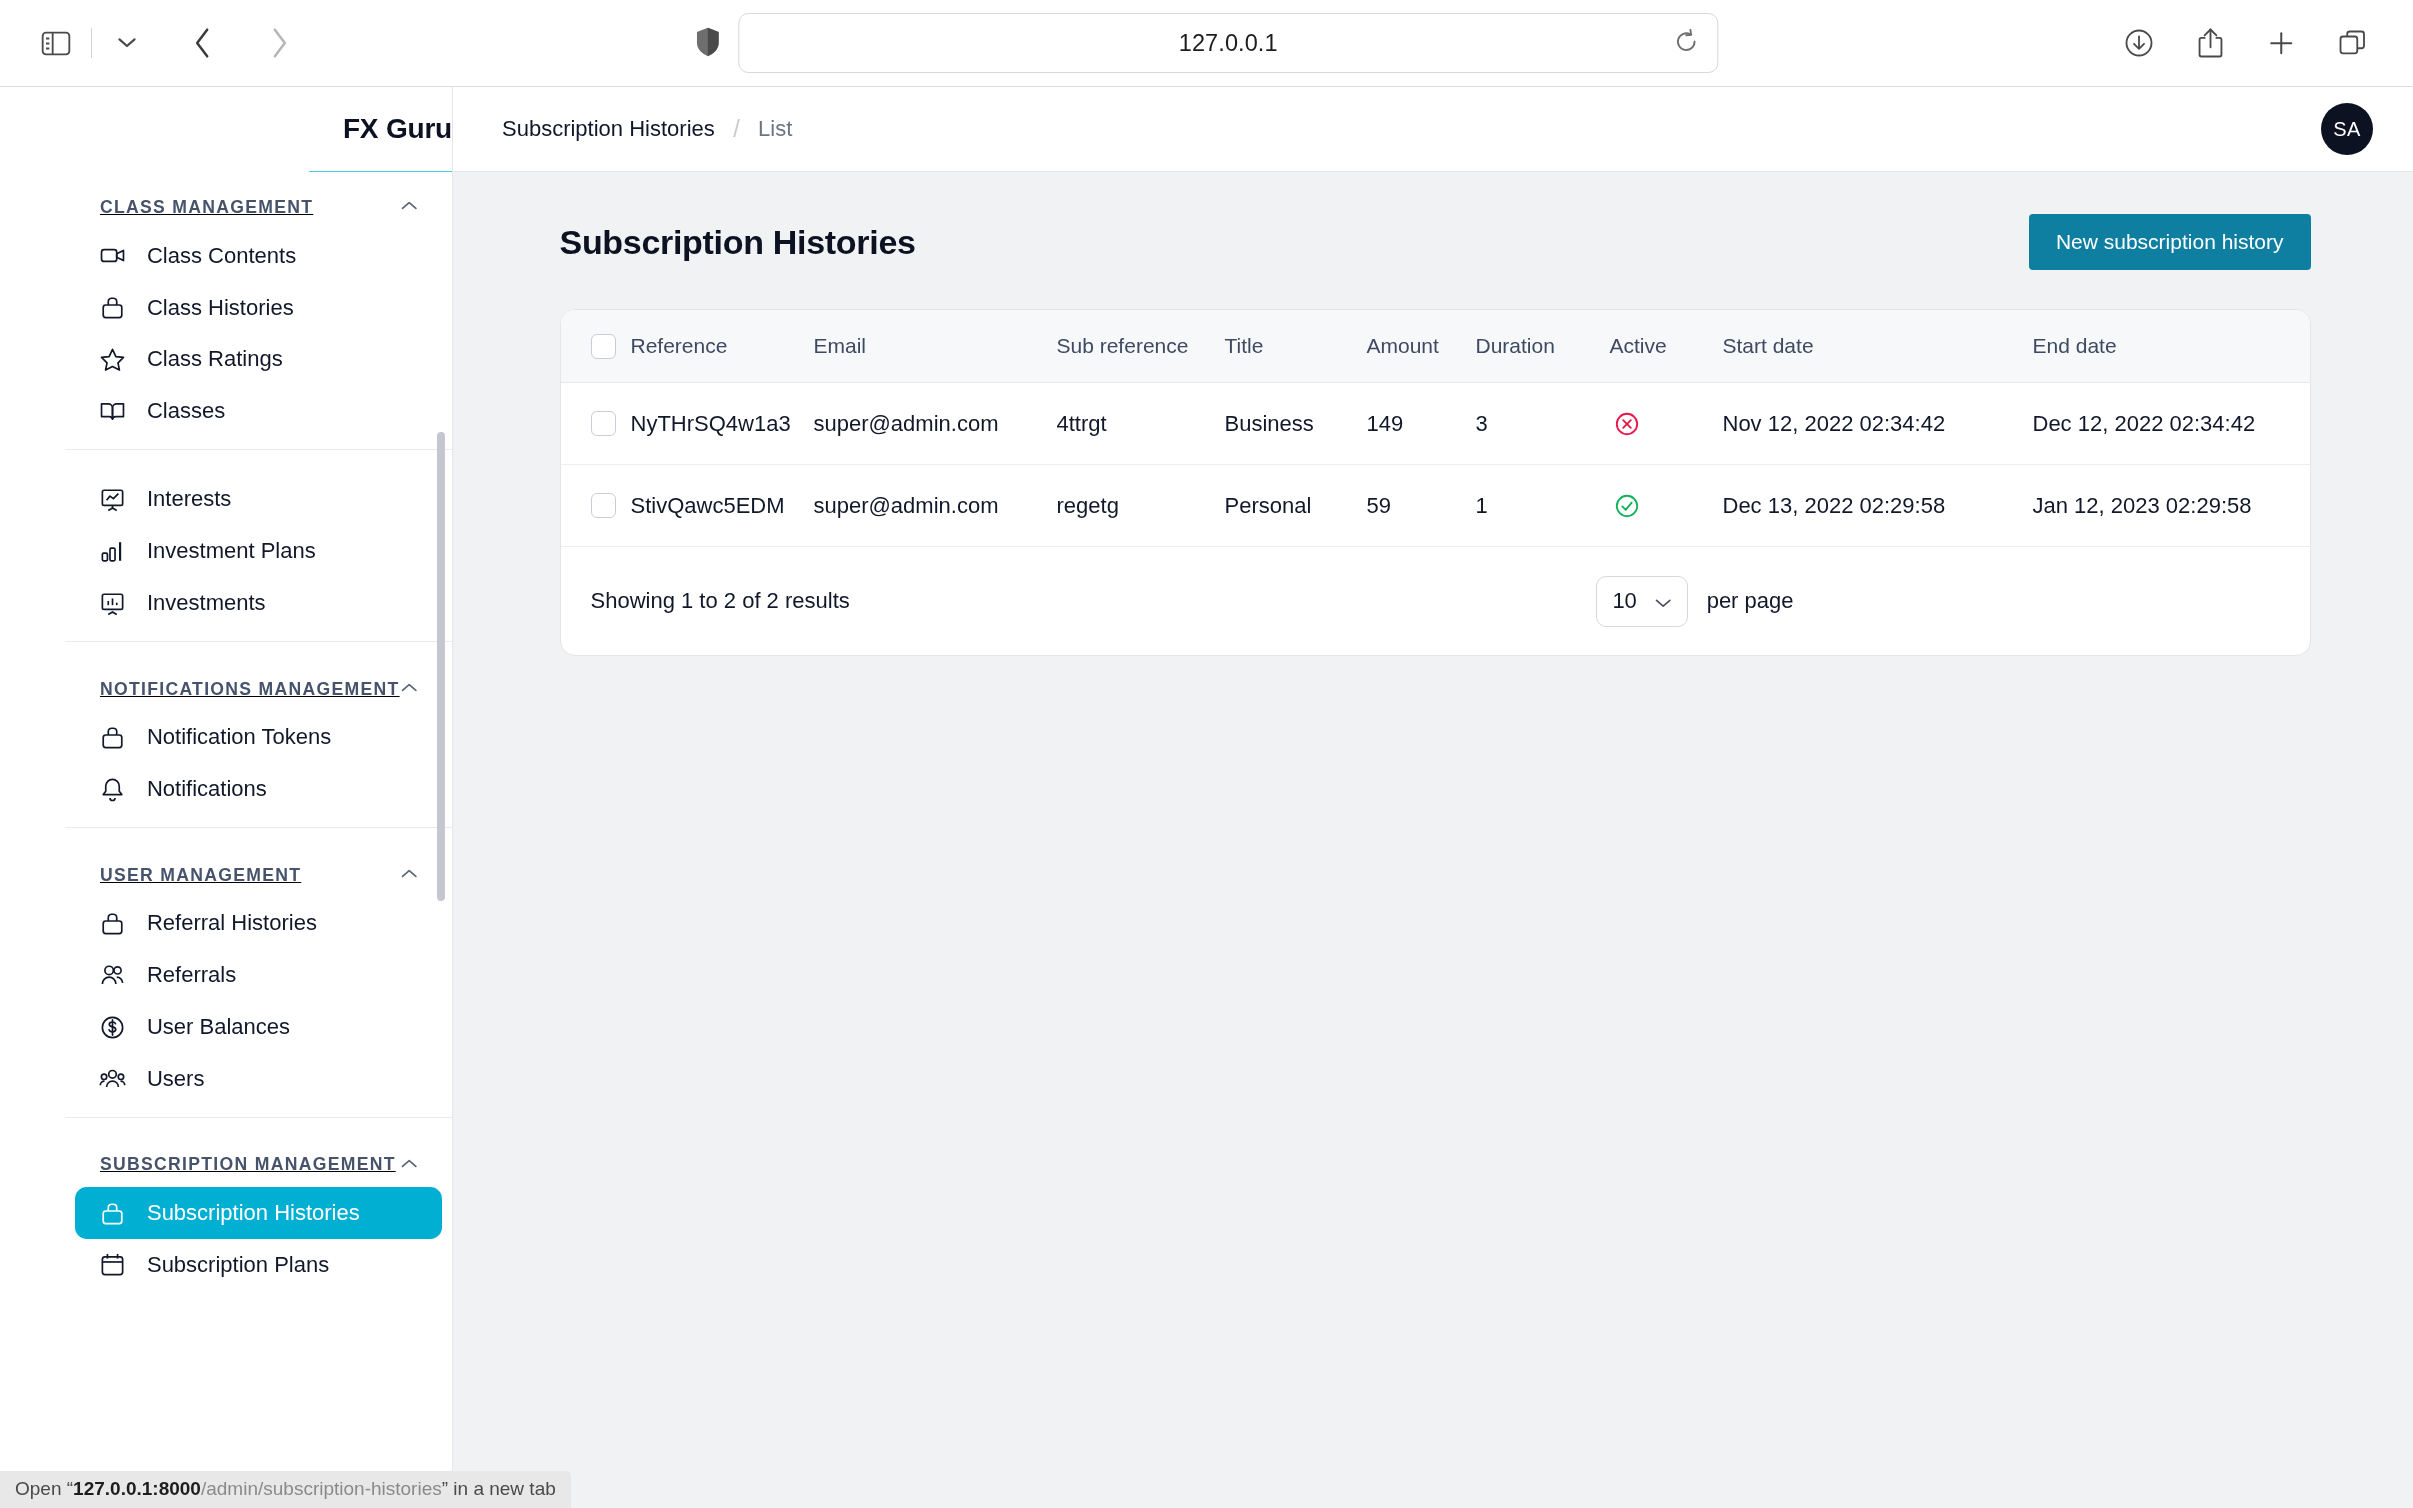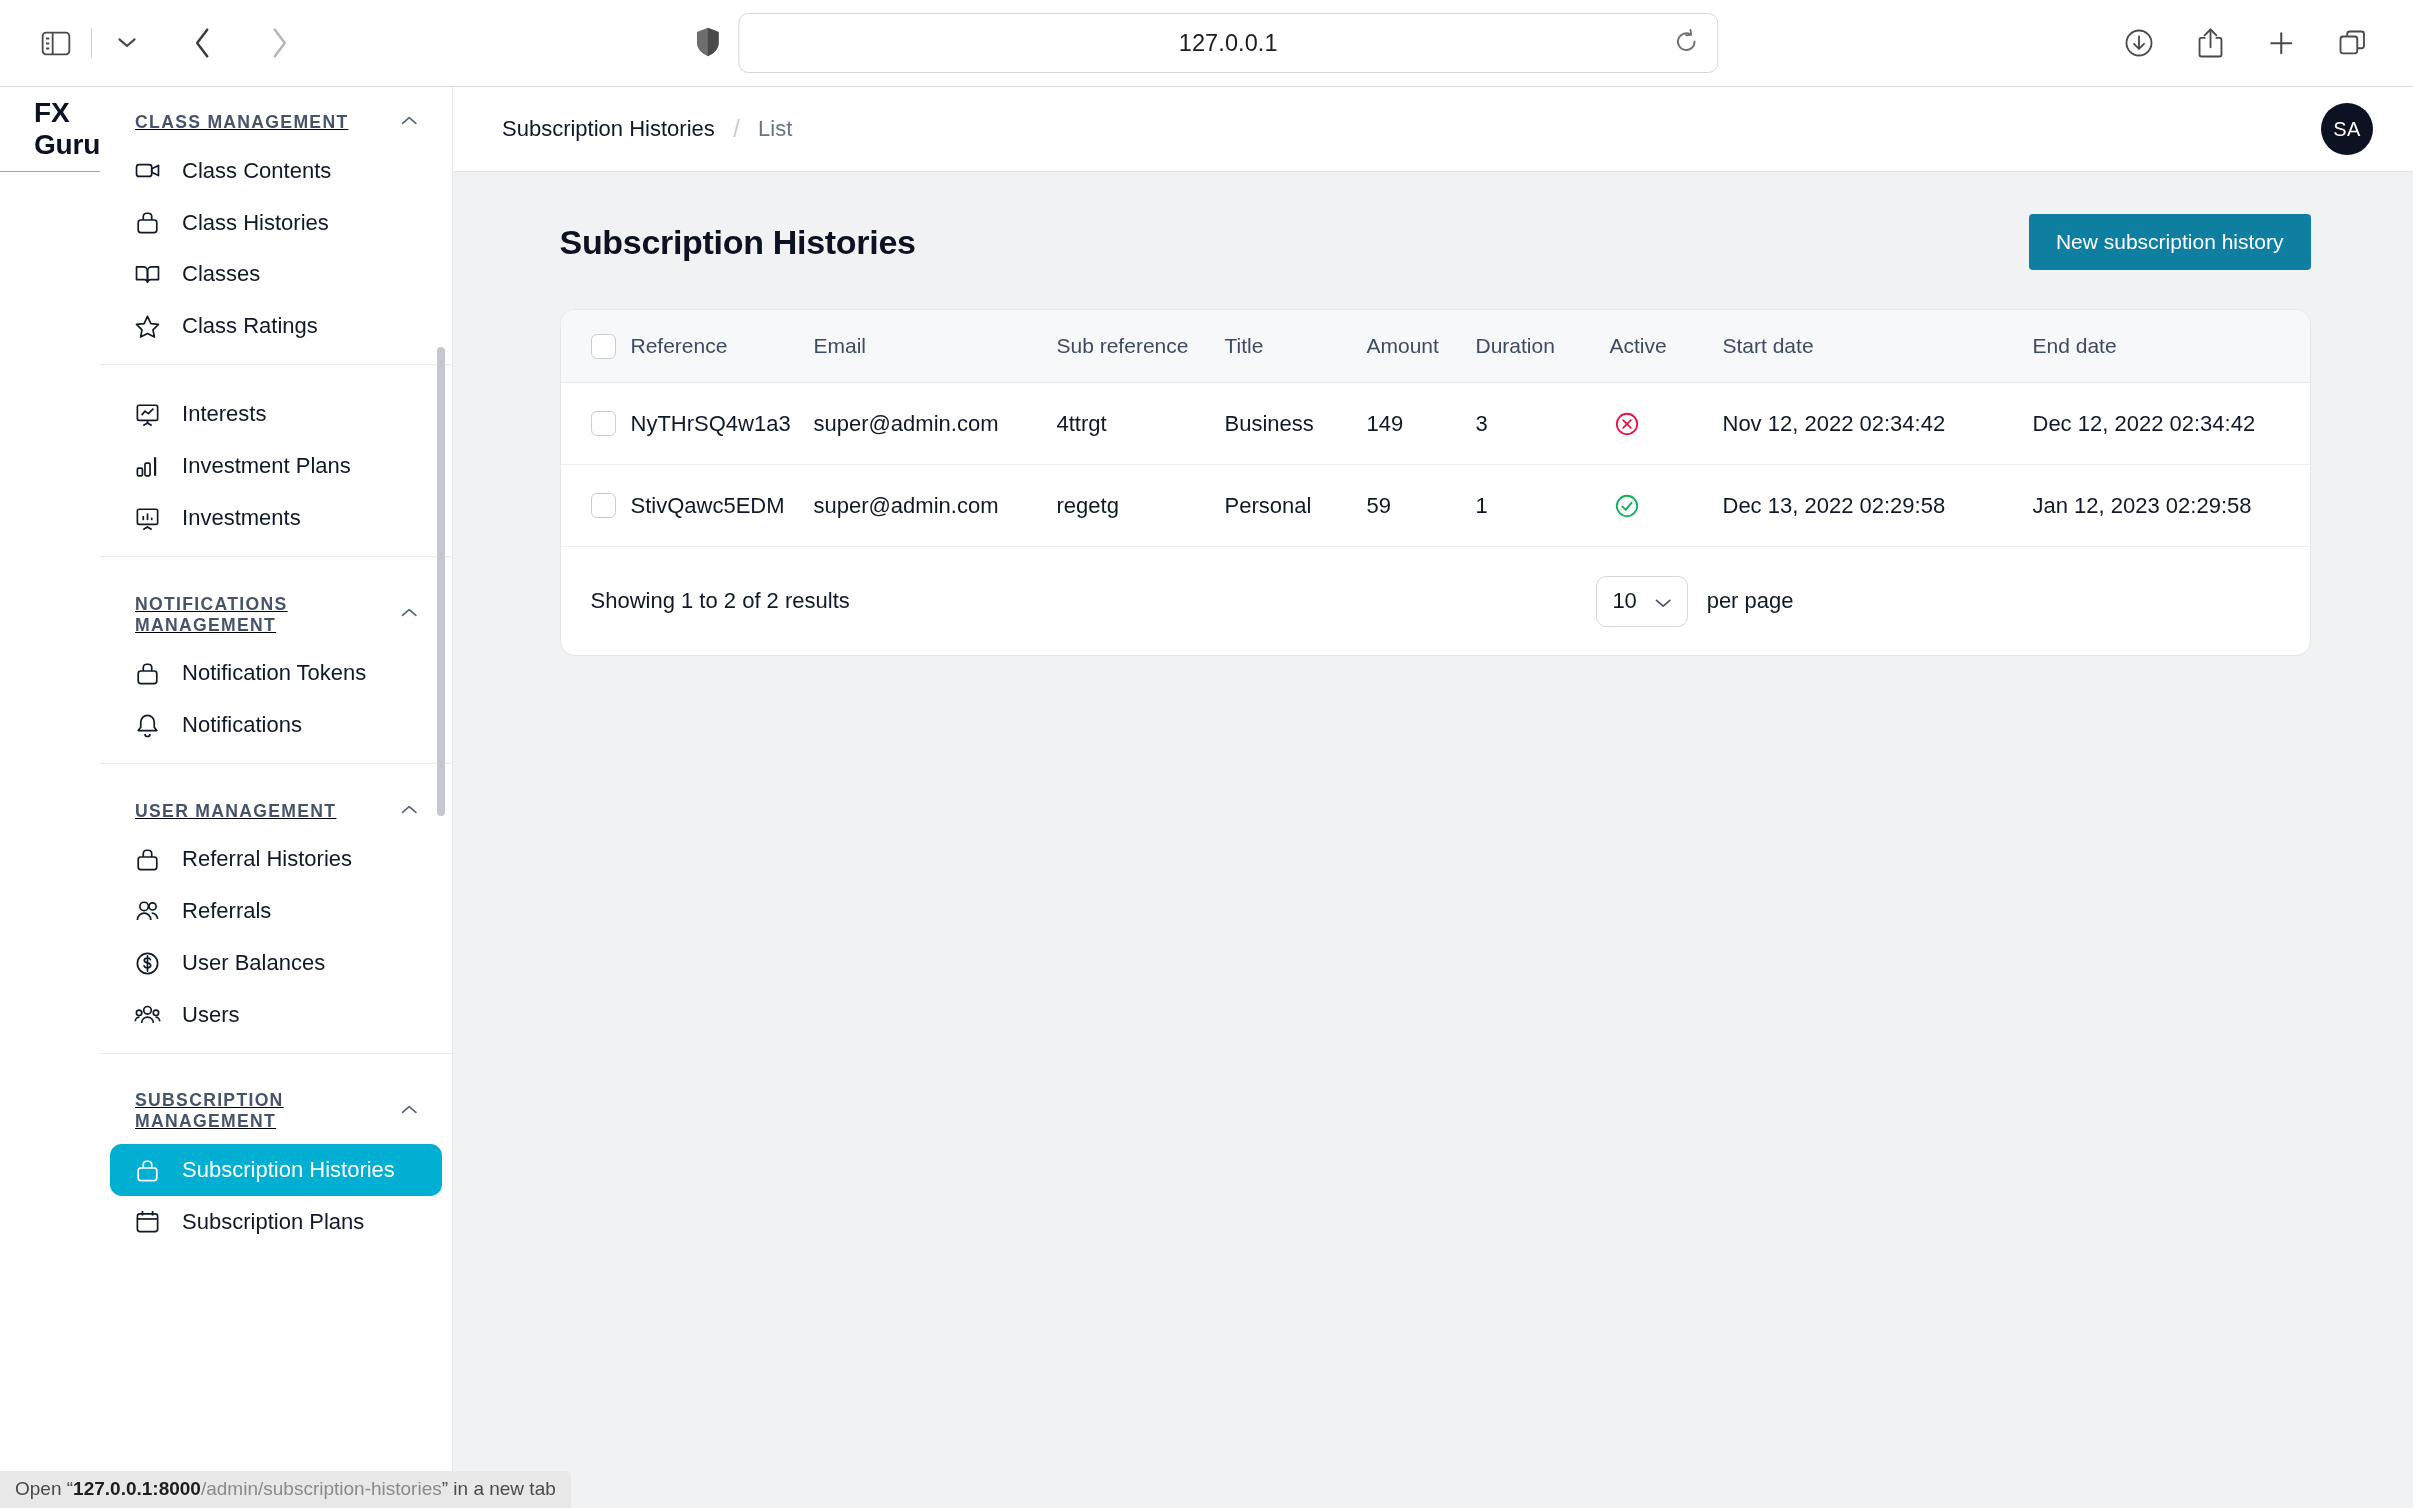--- a/index.html
+++ b/index.html
@@ -58,22 +58,23 @@
 
   
   .app { display: flex; height: calc(1508px - 87px); }
 
   
   .sidebar {
     width: 453px;
     flex: 0 0 453px;
     background: #ffffff;
     border-right: 0.8px solid #e4e6ea;
-    display: flex; flex-direction: row;
+    display: flex; flex-direction: column;
     position: relative;
+    align-items: flex-end;
   }
   .sidebar-brand {
     height: 85px;
     flex: 0 0 85px;
     display: flex; align-items: center;
     padding-left: 34px;
     border-bottom: 1.7px solid #4cc8e0;
   }
   .brand-text {
     font-size: 28px; font-weight: bold; color: #0c1222;
@@ -343,33 +344,33 @@
             <svg width="27" height="27" viewBox="0 0 32 32" fill="none" stroke="currentColor" stroke-width="2" stroke-linejoin="round">
                 <rect x="5" y="13" width="22" height="15" rx="3"></rect>
                 <path d="M11 13 V9 a4 4 0 0 1 4 -4 h2 a4 4 0 0 1 4 4 v4"></path>
               </svg>
           </span>
           <span>Class Histories</span>
         </div>
         <div class="nav-item">
           <span class="ni-icon">
             <svg width="27" height="27" viewBox="0 0 32 32" fill="none" stroke="currentColor" stroke-width="2" stroke-linejoin="round">
+                <polygon points="16,4 20,12.5 29,13.5 22.5,20 24.2,28.5 16,24.3 7.8,28.5 9.5,20 3,13.5 12,12.5"></polygon>
+              </svg>
+          </span>
+          <span>Class Ratings</span>
+        </div>
+        <div class="nav-item">
+          <span class="ni-icon">
+            <svg width="27" height="27" viewBox="0 0 32 32" fill="none" stroke="currentColor" stroke-width="2" stroke-linejoin="round">
                 <path d="M3 7 h8 a5 5 0 0 1 5 5 v13 a4 4 0 0 0 -4 -3 H3 Z"></path>
                 <path d="M29 7 h-8 a5 5 0 0 0 -5 5 v13 a4 4 0 0 1 4 -3 h9 Z"></path>
               </svg>
           </span>
           <span>Classes</span>
-        </div>
-        <div class="nav-item">
-          <span class="ni-icon">
-            <svg width="27" height="27" viewBox="0 0 32 32" fill="none" stroke="currentColor" stroke-width="2" stroke-linejoin="round">
-                <polygon points="16,4 20,12.5 29,13.5 22.5,20 24.2,28.5 16,24.3 7.8,28.5 9.5,20 3,13.5 12,12.5"></polygon>
-              </svg>
-          </span>
-          <span>Class Ratings</span>
         </div>
       </div>
 
       <div class="nav-group">
         <div class="nav-item">
           <span class="ni-icon">
             <svg width="27" height="27" viewBox="0 0 32 32" fill="none" stroke="currentColor" stroke-width="2" stroke-linejoin="round">
                 <rect x="4" y="5" width="24" height="18" rx="2"></rect>
                 <polyline points="9,17 13,12 17,15 23,9"></polyline>
                 <path d="M16 23 v3"></path>

